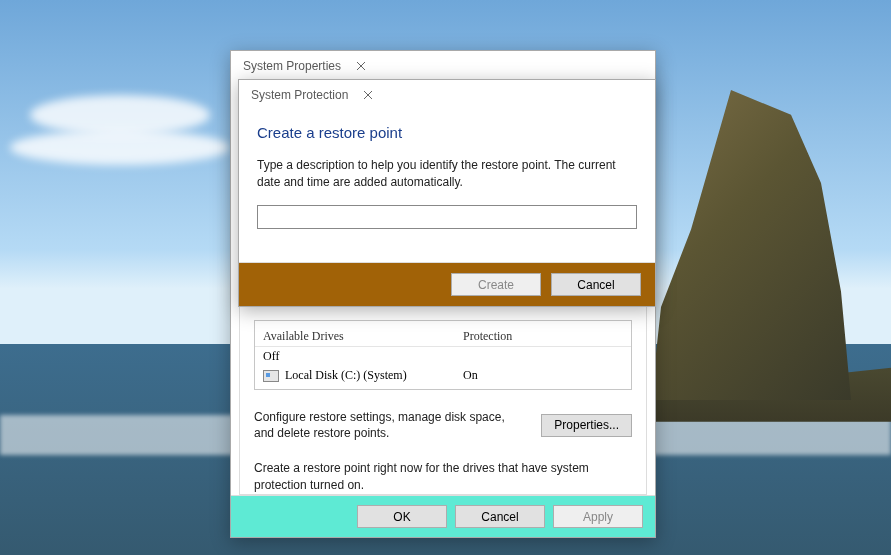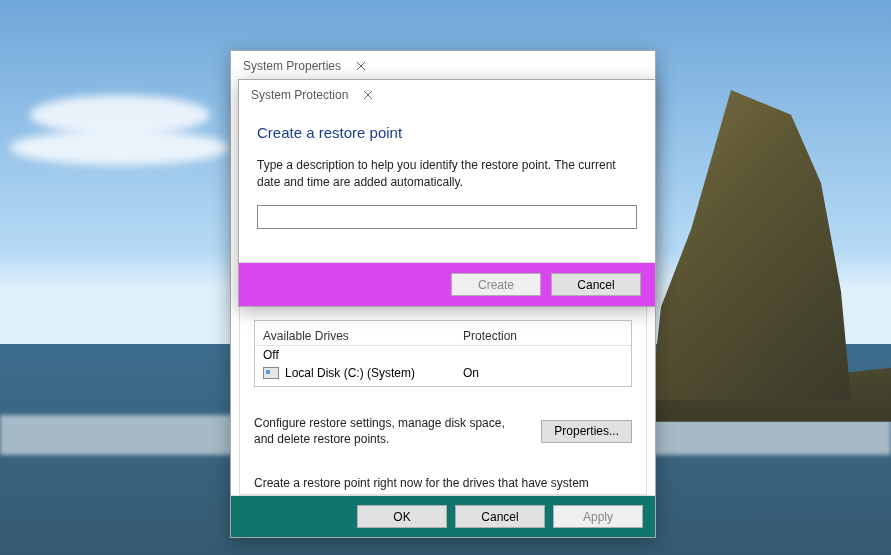--- a/index.html
+++ b/index.html
@@ -63,72 +63,73 @@
     }
     .drives-group {
       border: 1px solid #c6c6c6;
       margin-top: 228px; 
       padding: 6px 0 4px 0;
     }
     .drives-header, .drive-row {
       display: flex; align-items: flex-end;
       padding: 2px 8px;
       font-size: 12px;
+      font-family: Liberation Serif, serif;
     }
     .drives-header { color:#333; border-bottom: 1px solid #e5e5e5; font-weight: normal; }
     .col-drive { display:flex; align-items:center; gap:6px; width: 200px; }
     .col-prot { flex: 1; }
     .drive-icon {
       width: 16px; height: 12px; background: #6aa6e2; border-radius: 2px; border: 1px solid #3d6ea0;
       position: relative; display:inline-block;
     }
     .drive-icon::after { content:''; position:absolute; left:2px; right:2px; top:2px; height:3px; background:#c8def2; }
     .disk-icon {
       width:16px; height:12px; border:1px solid #888; background:#e6e6e6; display:inline-block; position:relative;
     }
     .disk-icon::after{content:''; position:absolute; left:2px; top:2px; width:4px; height:4px; background:#5a9be2;}
 
     .section-row {
       display: flex; align-items: center; justify-content: space-between;
-      margin-top: 28px; gap: 20px;
+      margin-top: 19px; gap: 20px;
     }
     .section-row .desc { flex: 1; color: #222; font-size: 12px; line-height: 1.35; }
     .btn {
       min-width: 90px; height: 23px; padding: 0 12px;
       border: 1px solid #adadad; background: #e1e1e1;
       font-family: inherit; font-size: 12px; cursor: pointer;
     }
     .btn:disabled { color: #888; background: #efefef; cursor: default; }
 
     .bottom-bar {
       position: absolute; left: 0; right: 0; bottom: 0; height: 42px;
       display: flex; align-items: center; justify-content: flex-end;
       gap: 8px; padding: 0 12px;
-      background: #0f766e; border-top: 1px solid #ddd;
+      background: #5eead4; border-top: 1px solid #ddd;
     }
 
     
     #win-sysprotect {
       left: 238px; top: 79px; width: 418px; height: 228px;
       background: #ffffff;
     }
     #win-sysprotect .body {
       padding: 6px 18px 10px 18px;
     }
     .modal-heading {
       color: #1a3e8c; font-size: 15px; margin: 8px 0 16px 0; font-weight: normal;
     }
     .modal-desc { font-size: 12px; color: #222; line-height: 1.4; margin-bottom: 14px; }
     .text-input {
       width: 100%; height: 24px; border: 1px solid #888; padding: 2px 4px;
       font-family: inherit; font-size: 12px;
     }
     #win-sysprotect .modal-bottom {
       position: absolute; left:0; right:0; bottom:0; height: 44px;
-      background: #d946ef; border-top: 1px solid #ddd;
+      background: #a16207; border-top: 1px solid #ddd;
       display:flex; align-items:center; justify-content:flex-end; gap:10px; padding: 8px 14px;
     }
   </style>
 </head>
 <body>
 
 <div class="bg-sky"></div>
 <div class="bg-cloud c1"></div>
 <div class="bg-cloud c2"></div>
 <div class="bg-sea"></div>

